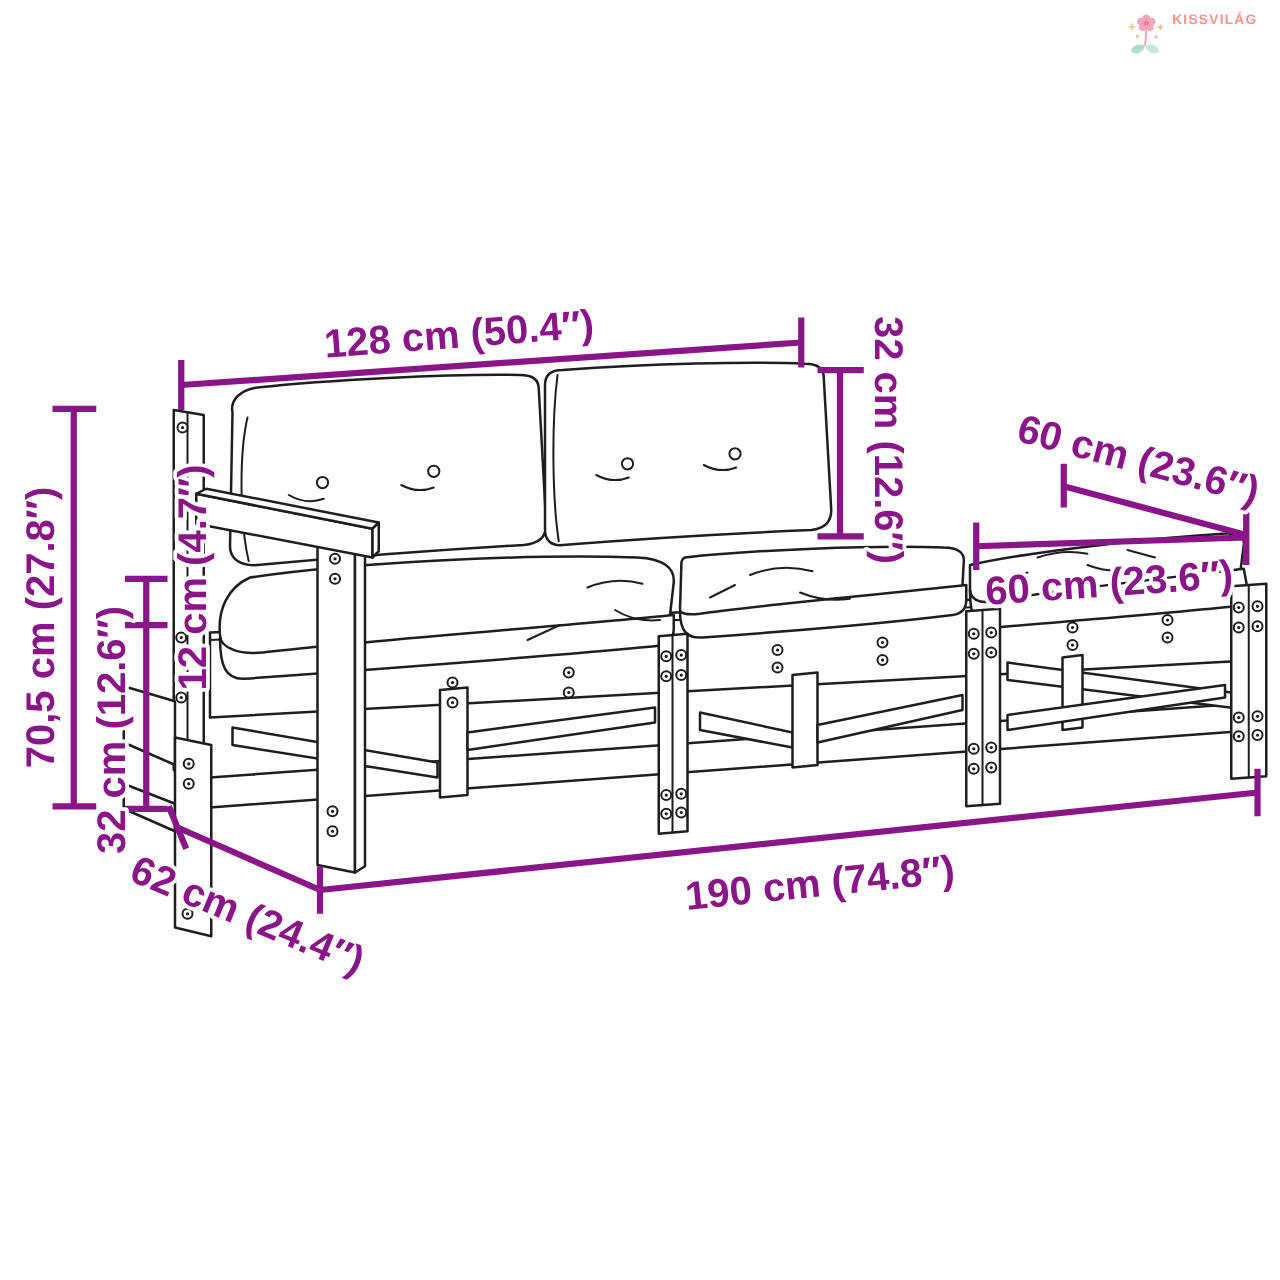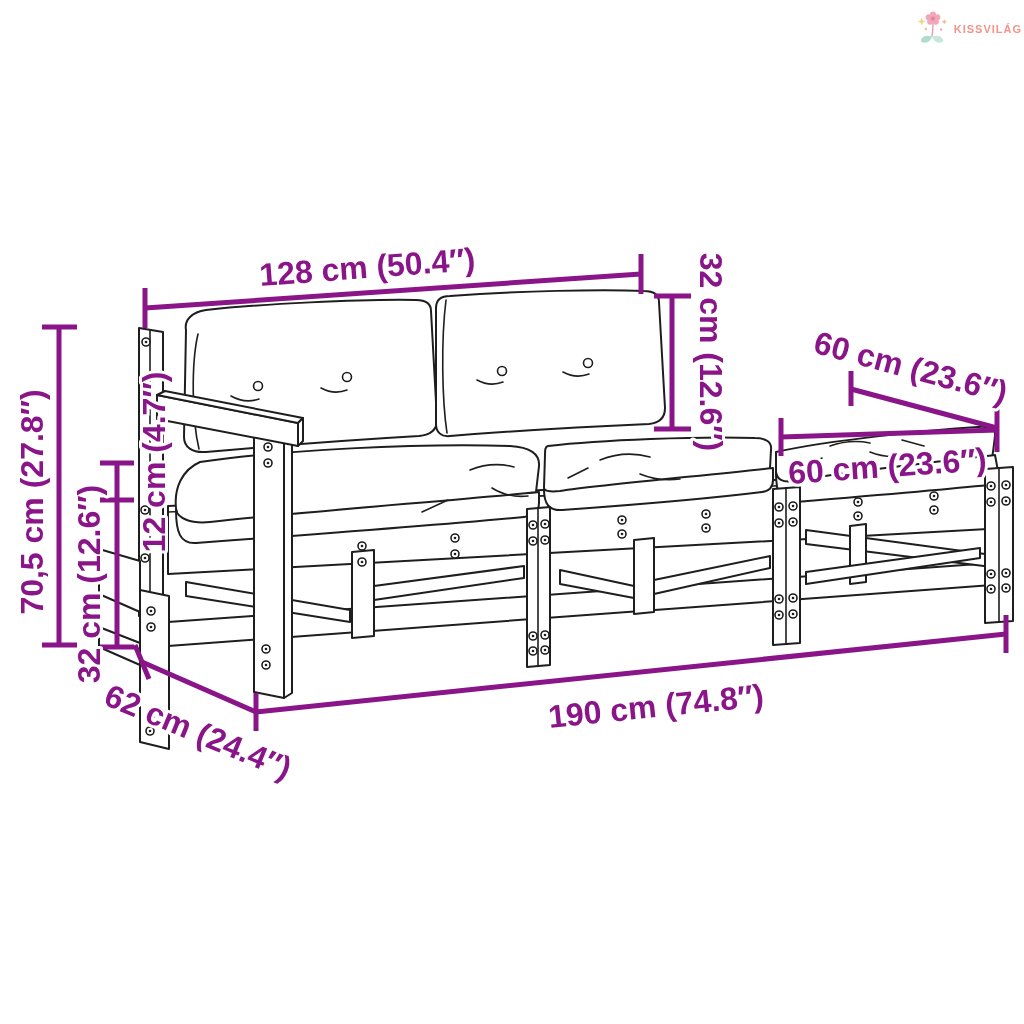--- a/index.html
+++ b/index.html
@@ -11,21 +11,21 @@
        paint-order:stroke;stroke:#ffffff;stroke-width:6px;stroke-linejoin:round;
        text-anchor:middle;}
   
   .art path,.art line,.art circle{vector-effect:non-scaling-stroke;}
   .shape{fill:#ffffff;stroke-width:2;}
   .wire{fill:none;stroke-width:1.6;}
   .screw{fill:#ffffff;stroke-width:1.6;}
   .sdot{fill:#1E1E1E;stroke:none;}
   .dimline{fill:none;stroke-width:5;}
   
-  .logo{position:absolute;top:10px;right:2px;display:flex;align-items:center;gap:4px;}
+  .logo{position:absolute;top:10px;right:18px;display:flex;align-items:flex-start;gap:4px;}
   .logo-text{font:700 11px "Liberation Sans",sans-serif;letter-spacing:1px;color:#F2948B;}
 </style>
 </head>
 <body>
 
 <div class="canvas">
 
 <svg width="1024" height="1024" viewBox="0 0 1024 1024">
 
   <defs>

